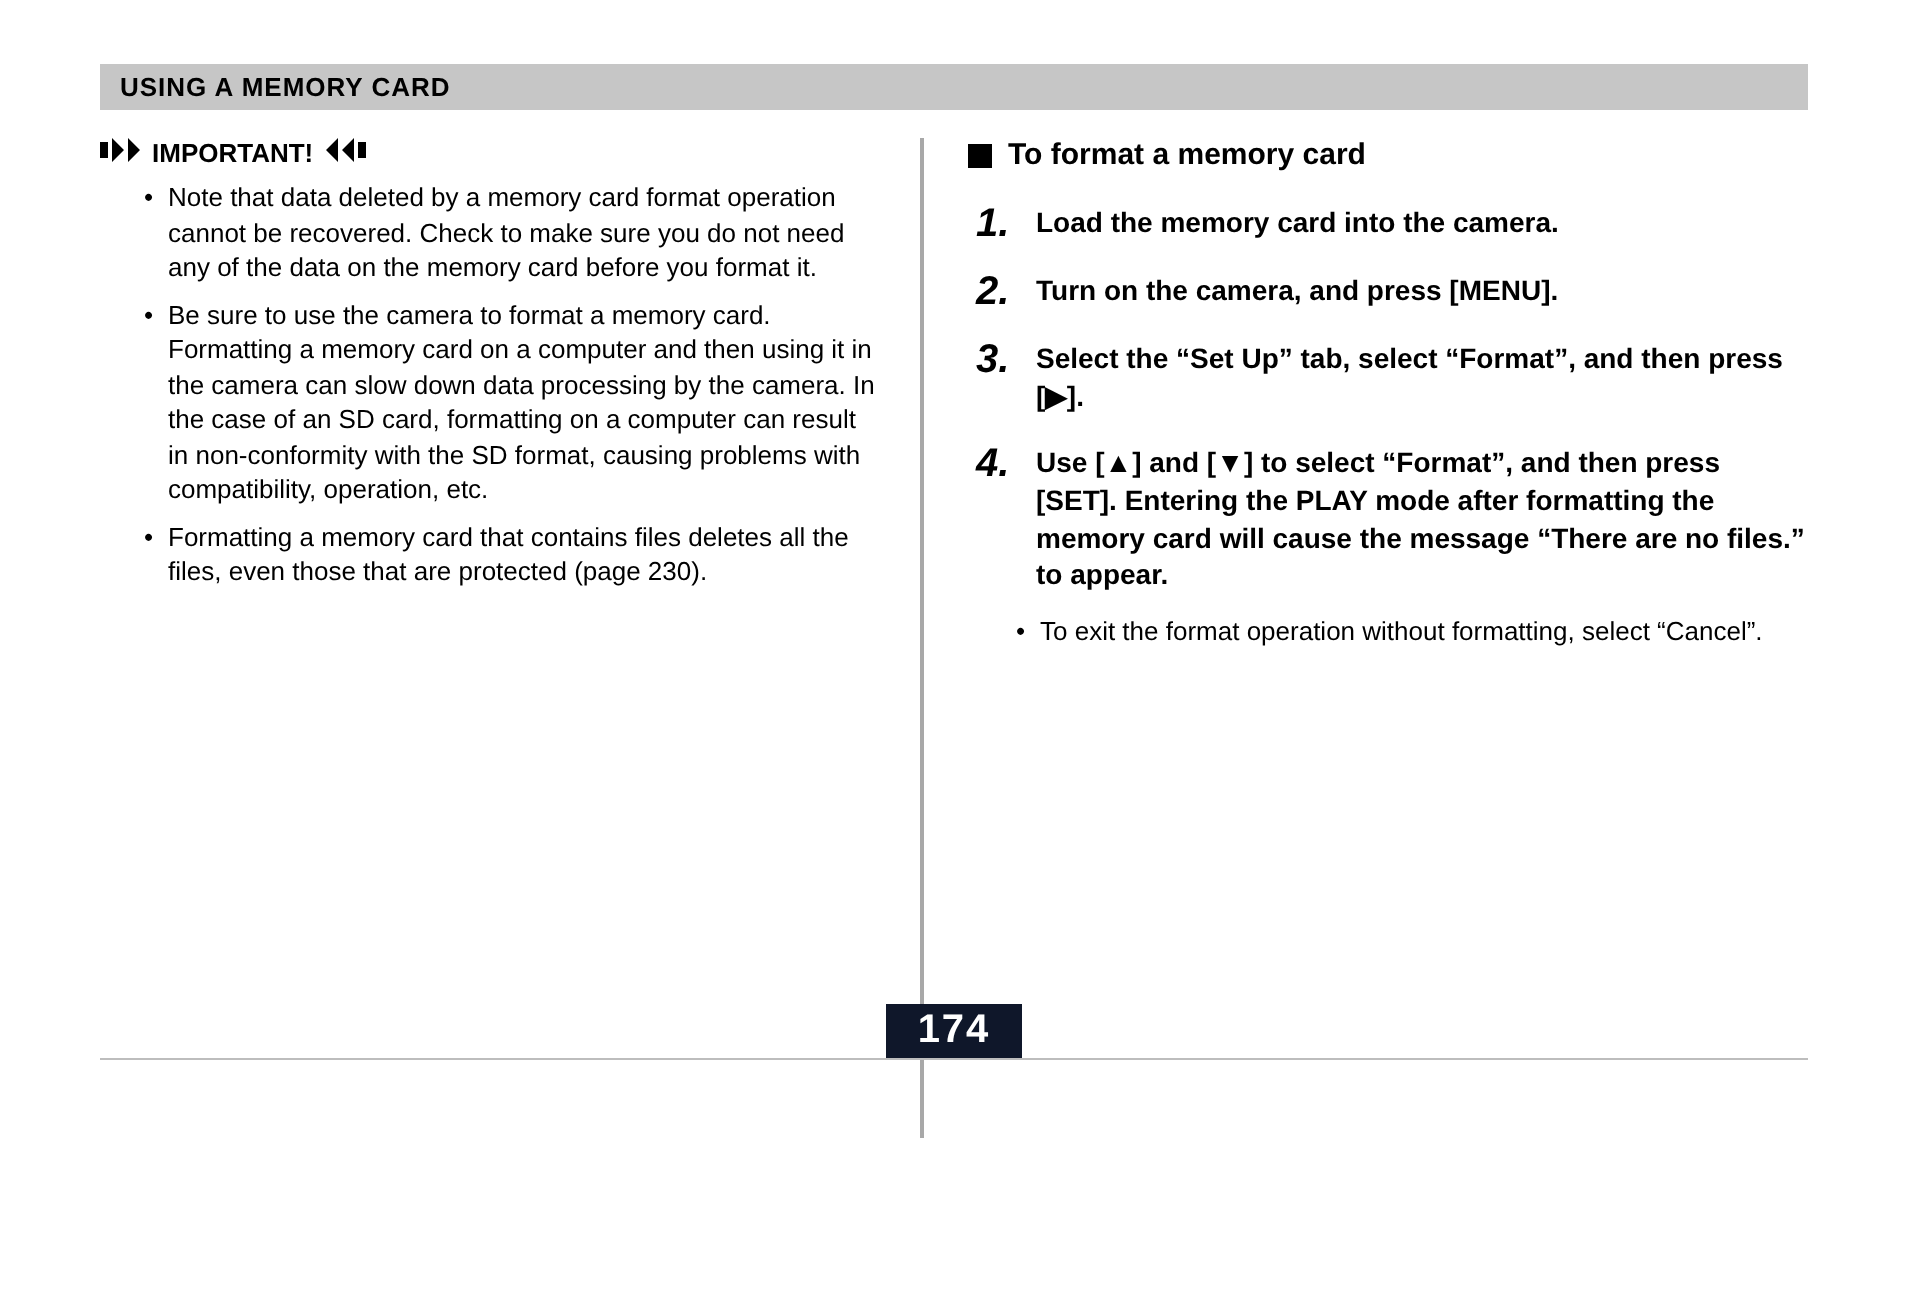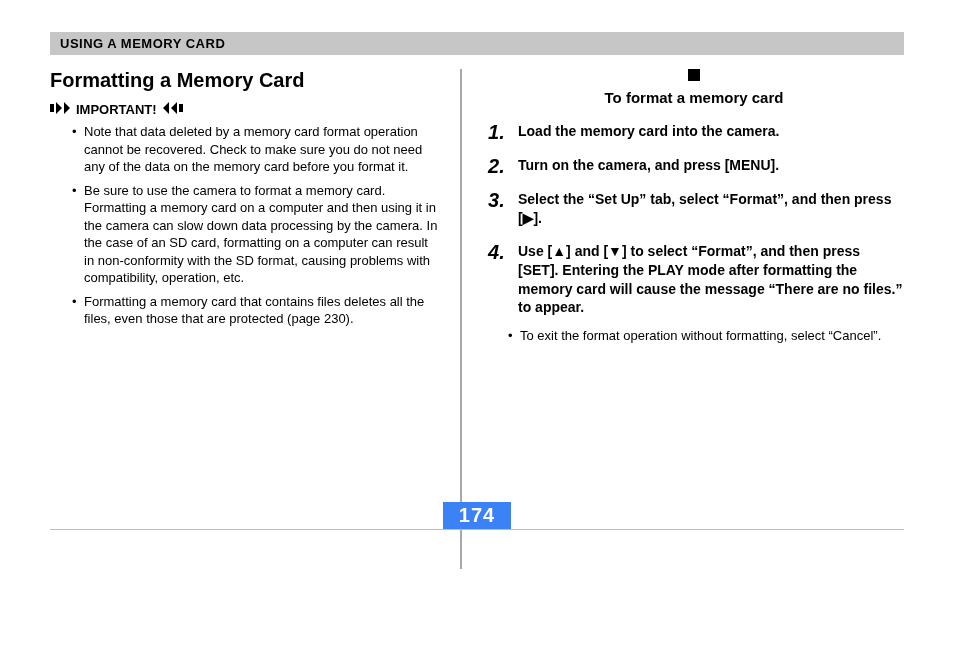--- a/index.html
+++ b/index.html
@@ -11,48 +11,47 @@
   .divider { width: 2px; background: #a8a8a8; align-self: stretch; min-height: 500px; }
   .col-right { flex: 1; padding-left: 22px; }
   .section-title { font-size: 20px; font-weight: bold; margin-bottom: 10px; }
   .intro { font-size: 13px; line-height: 1.35; margin-bottom: 20px; }
   .important-line { font-size: 13px; font-weight: bold; margin-bottom: 6px; display: flex; align-items: flex-start; gap: 4px; }
   .imp-deco { font-size: 13px; font-weight: bold; display: inline-flex; align-items: center; }
   .imp-deco svg { display: block; }
   .bullets { list-style: none; padding-left: 34px; }
   .bullets li { font-size: 13px; line-height: 1.35; margin-bottom: 6px; position: relative; }
   .bullets li::before { content: "•"; position: absolute; left: -12px; top: 0; }
-  .sub-heading { font-size: 15px; font-weight: bold; display: flex; align-items: center; gap: 8px; margin-bottom: 16px; flex-direction: column; }
+  .sub-heading { font-size: 15px; font-weight: bold; display: flex; align-items: center; gap: 8px; margin-bottom: 16px; }
   .sq { display: inline-block; width: 12px; height: 12px; background: #000; }
   .steps { list-style: none; padding-left: 4px; }
   .steps li { display: flex; align-items: flex-start; gap: 8px; margin-bottom: 14px; }
   .step-num { font-size: 20px; font-weight: bold; font-style: italic; min-width: 22px; line-height: 1; }
   .step-num::after { content: "."; }
   .step-text { font-size: 14px; font-weight: bold; line-height: 1.35; flex: 1; }
   .sub-bullets { list-style: none; padding-left: 36px; margin-top: -4px; }
   .sub-bullets li { font-size: 13px; line-height: 1.35; position: relative; }
   .sub-bullets li::before { content: "•"; position: absolute; left: -12px; top: 0; }
   .page-number-wrap { position: absolute; left: 0; right: 0; bottom: 22px; display: flex; flex-direction: column; align-items: center; }
-  .page-number { background: #3b82f6; color: #fff; font-size: 20px; font-weight: bold; padding: 2px 16px; letter-spacing: 1px; }
+  .page-number { background: #0f172a; color: #fff; font-size: 20px; font-weight: bold; padding: 2px 16px; letter-spacing: 1px; }
   .pn-line { width: 854px; height: 1px; background: #bdbdbd; margin-top: 0; }
   .tri { font-family: Arial, sans-serif; }
 </style>
 </head>
 <body>
 
 <div class="page">
 
   <div class="header-bar">
     <span>USING A MEMORY CARD</span>
   </div>
 
   <div class="columns">
 
     <div class="col-left">
-      <div class="section-title">Formatting a Memory Card</div>
 
       <div class="important-line">
         <span class="imp-deco">
           <svg width="22" height="12" viewBox="0 0 22 12">
               <path d="M0 2 L0 10 L4 10 L4 2 Z M6 0 L12 6 L6 12 Z M14 0 L20 6 L14 12 Z" fill="#000"></path>
             </svg>
         </span>
         <span>IMPORTANT!</span>
         <span class="imp-deco">
           <svg width="22" height="12" viewBox="0 0 22 12">

